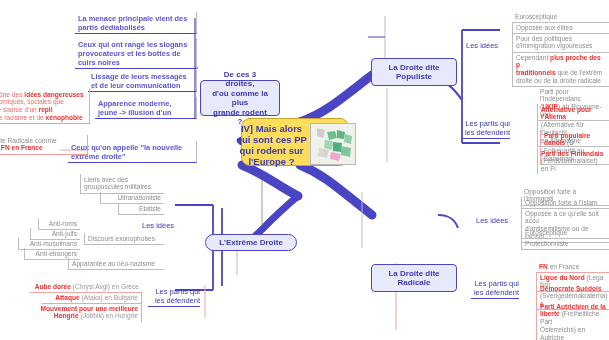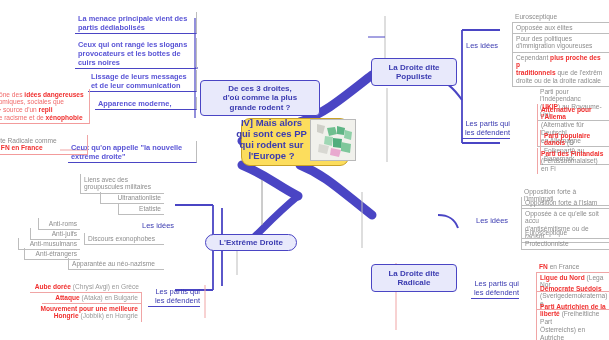--- a/index.html
+++ b/index.html
@@ -20,21 +20,21 @@
   .central{
     background:#fcdd5d;
     border:1px solid #c9a227;
     border-radius:9px;
     color:#3b3bb0;
     font-weight:bold;
     font-size:9.5px;
     line-height:11px;
     text-align:center;
     display:flex;
-    align-items:flex-end;
+    align-items:flex-start;
     justify-content:center;
     padding:4px 2px 4px 4px;
   }
   .central .ctext{flex:0 0 auto;}
   .mapimg{
     width:44px;height:40px;margin-left:3px;flex:0 0 auto;
     border:1px solid #b9b9b9;background:#f3f3f0;
     position:relative;overflow:hidden;
   }
 
@@ -159,21 +159,21 @@
         <path d="M34,10 L41,12 L40,20 L33,18 Z" fill="#8fd0a8"></path>
         <path d="M14,16 L22,17 L21,26 L13,24 Z" fill="#9fd7b4"></path>
         <path d="M22,18 L31,19 L30,28 L22,27 Z" fill="#4fae7d"></path>
         <path d="M8,24 L18,26 L16,34 L7,32 Z" fill="#d8d8d2"></path>
         <path d="M20,28 L30,30 L28,37 L19,35 Z" fill="#e9a9cf"></path>
         <path d="M30,22 L40,24 L39,33 L30,31 Z" fill="#7fc79b"></path>
       </svg>
     </div>
   </div>
 
-  <div class="node branch" style="left:200px;top:80px;width:120px;height:36px;border-radius:4px;">
+  <div class="node branch" style="left:200px;top:80px;width:80px;height:36px;border-radius:4px;">
     <div>
       <div>De ces 3 droites,</div>
       <div>d'où comme la plus</div>
       <div>grande rodent ?</div>
     </div>
   </div>
 
   <div class="node branch" style="left:371px;top:58px;width:86px;height:28px;border-radius:4px;">
     <div>
       <div>La Droite dite</div>
@@ -203,20 +203,21 @@
     <div>cuirs noires</div>
   </div>
 
   <div class="leaf blue under b-right" style="left:88px;top:70px;width:109px;">
     <div>Lissage de leurs messages</div>
     <div>et de leur communication</div>
   </div>
 
   <div class="leaf blue under b-right" style="left:95px;top:97px;width:102px;">
     <div>Apparence moderne,</div>
+    <div>jeune -&gt; illusion d'un</div>
   </div>
 
   <div class="leaf blue under b-right" style="left:68px;top:141px;width:129px;">
     <div>Ceux qu'on appelle "la nouvelle</div>
     <div>extrême droite"</div>
   </div>
 
   <div class="leaf pinkbox under redline-r" style="left:-8px;top:89px;width:98px;">
     <div>trône des <span class="hl">idées dangereuses</span></div>
     <div>nomiques, sociales que</div>

